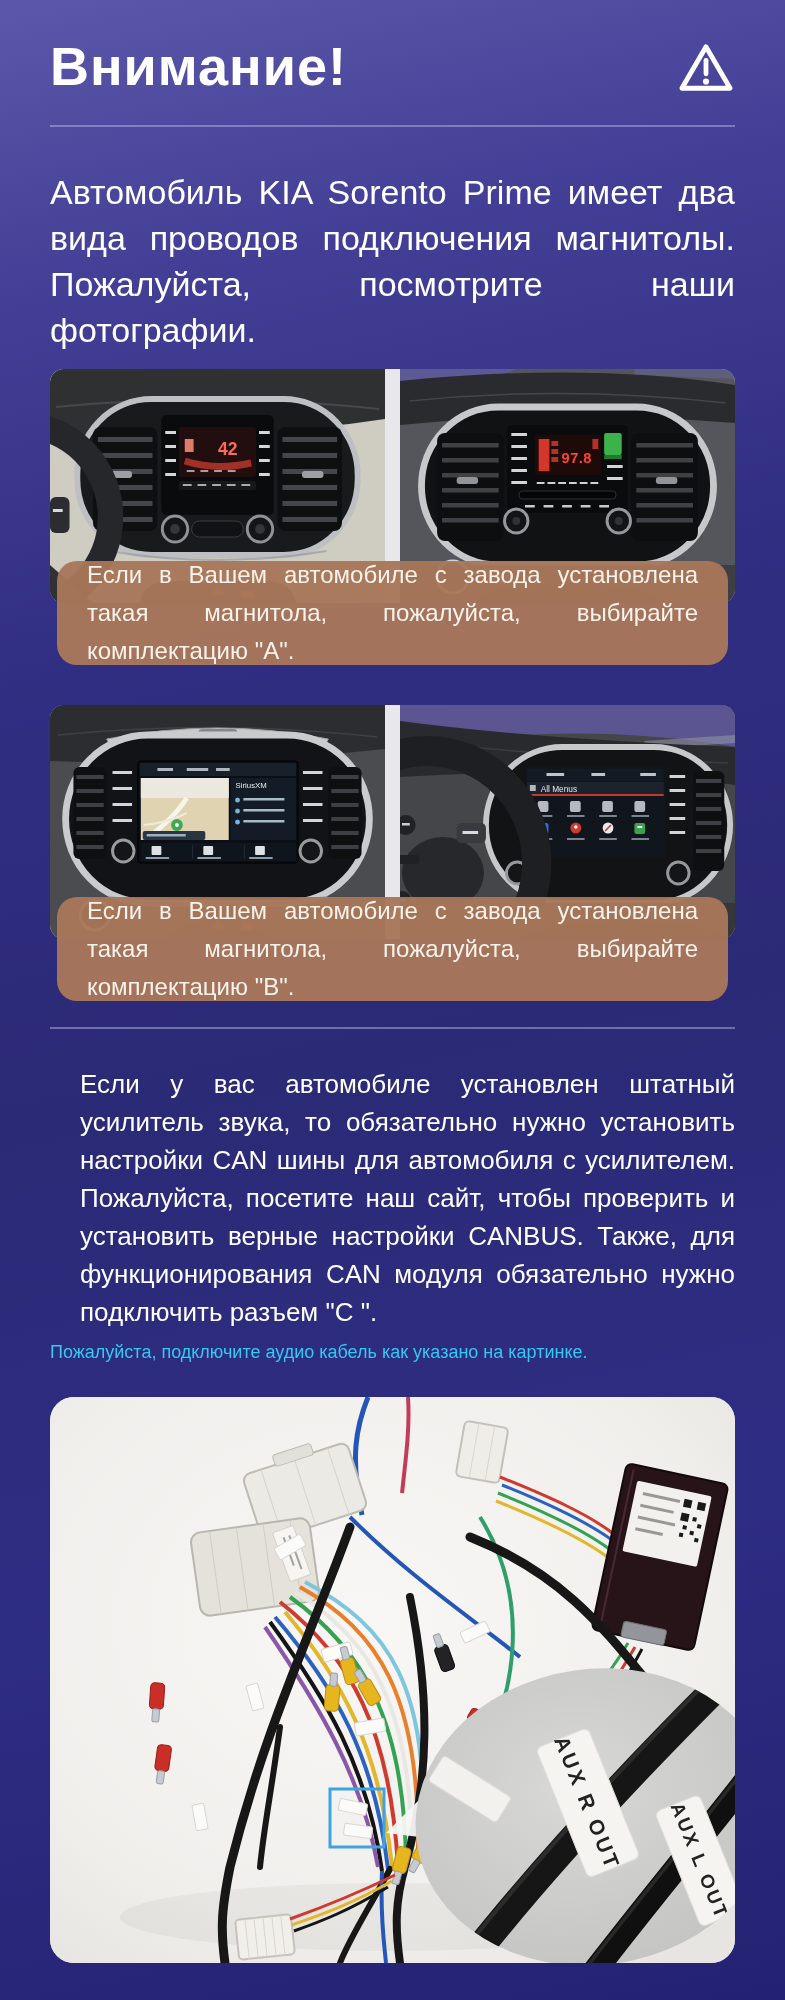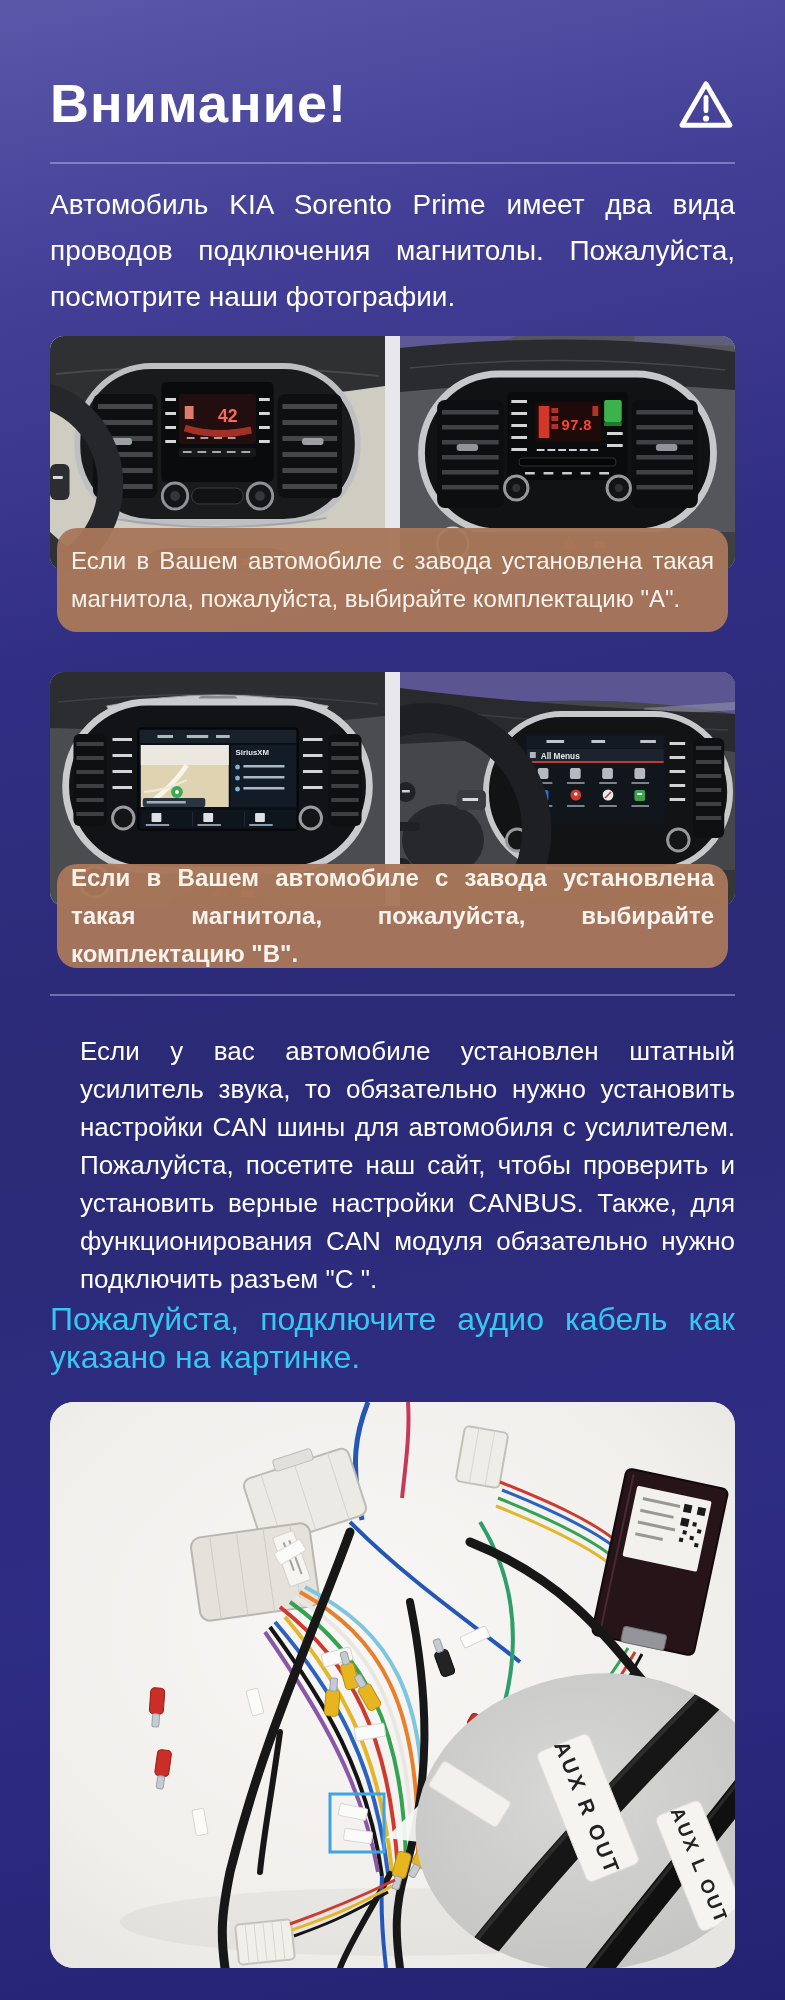--- a/index.html
+++ b/index.html
@@ -1,35 +1,35 @@
 <!DOCTYPE html>
 <html><head>
 <meta charset="utf-8">
 <style>
   html,body{margin:0;padding:0;background:#232273;}
   .page{position:relative;width:785px;height:2000px;overflow:hidden;
     background:linear-gradient(168deg,#5b57a9 0%,#433f96 14%,#302e82 32%,#2b2a76 52%,#2e2d84 76%,#232272 100%);
     font-family:"Liberation Sans",sans-serif;color:#ffffff;}
   .content{padding:0 50px;}
-  .header{display:flex;justify-content:space-between;align-items:flex-start;padding-top:72px;}
+  .header{display:flex;justify-content:space-between;align-items:flex-start;padding-top:35px;}
   .title{font-size:54px;line-height:62px;font-weight:bold;margin:0;letter-spacing:1px;}
   .warn{margin-top:6px;}
   .divider{border:none;height:2px;background:rgba(190,196,235,.45);margin:26px 0 0 0;}
   .para{margin:0;text-align:justify;}
-  .intro{margin-top:18px;font-size:28px;line-height:46px;}
+  .intro{margin-top:42px;font-size:34px;line-height:46px;}
   .photo-section{position:relative;margin-top:16px;height:296px;}
-  .photo-section.second{margin-top:40px;font-weight:bold;}
+  .photo-section.second{margin-top:40px;}
   .photo-pair{display:flex;gap:15px;background:#e8e8ec;border-radius:14px;overflow:hidden;height:234px;}
   .photo-pair svg{display:block;flex:1;height:234px;}
   .caption-bar{position:absolute;left:7px;right:7px;top:192px;height:104px;
     background:rgba(169,119,90,.96);border-radius:20px;box-sizing:border-box;
-    padding:14px 14px;display:flex;align-items:center;}
+    padding:14px 30px;display:flex;align-items:center;}
   .caption-bar p{margin:0;font-size:24px;line-height:38px;text-align:justify;color:#faf3ec;width:100%;}
   .can-note{margin-top:36px;font-size:26px;line-height:38px;margin-left:30px;}
-  .audio-note{margin-top:2px;font-size:32px;line-height:38px;color:#35c8f2;}
+  .audio-note{margin-top:2px;font-size:18px;line-height:38px;color:#35c8f2;}
   .harness-figure{margin:26px 0 0 0;border-radius:24px;overflow:hidden;height:566px;background:#f0efec;}
   .harness-figure svg{display:block;}
   svg text{font-family:"Liberation Sans",sans-serif;}
 </style>
 </head>
 <body>
 
 <div class="page">
   <div class="content">
 

